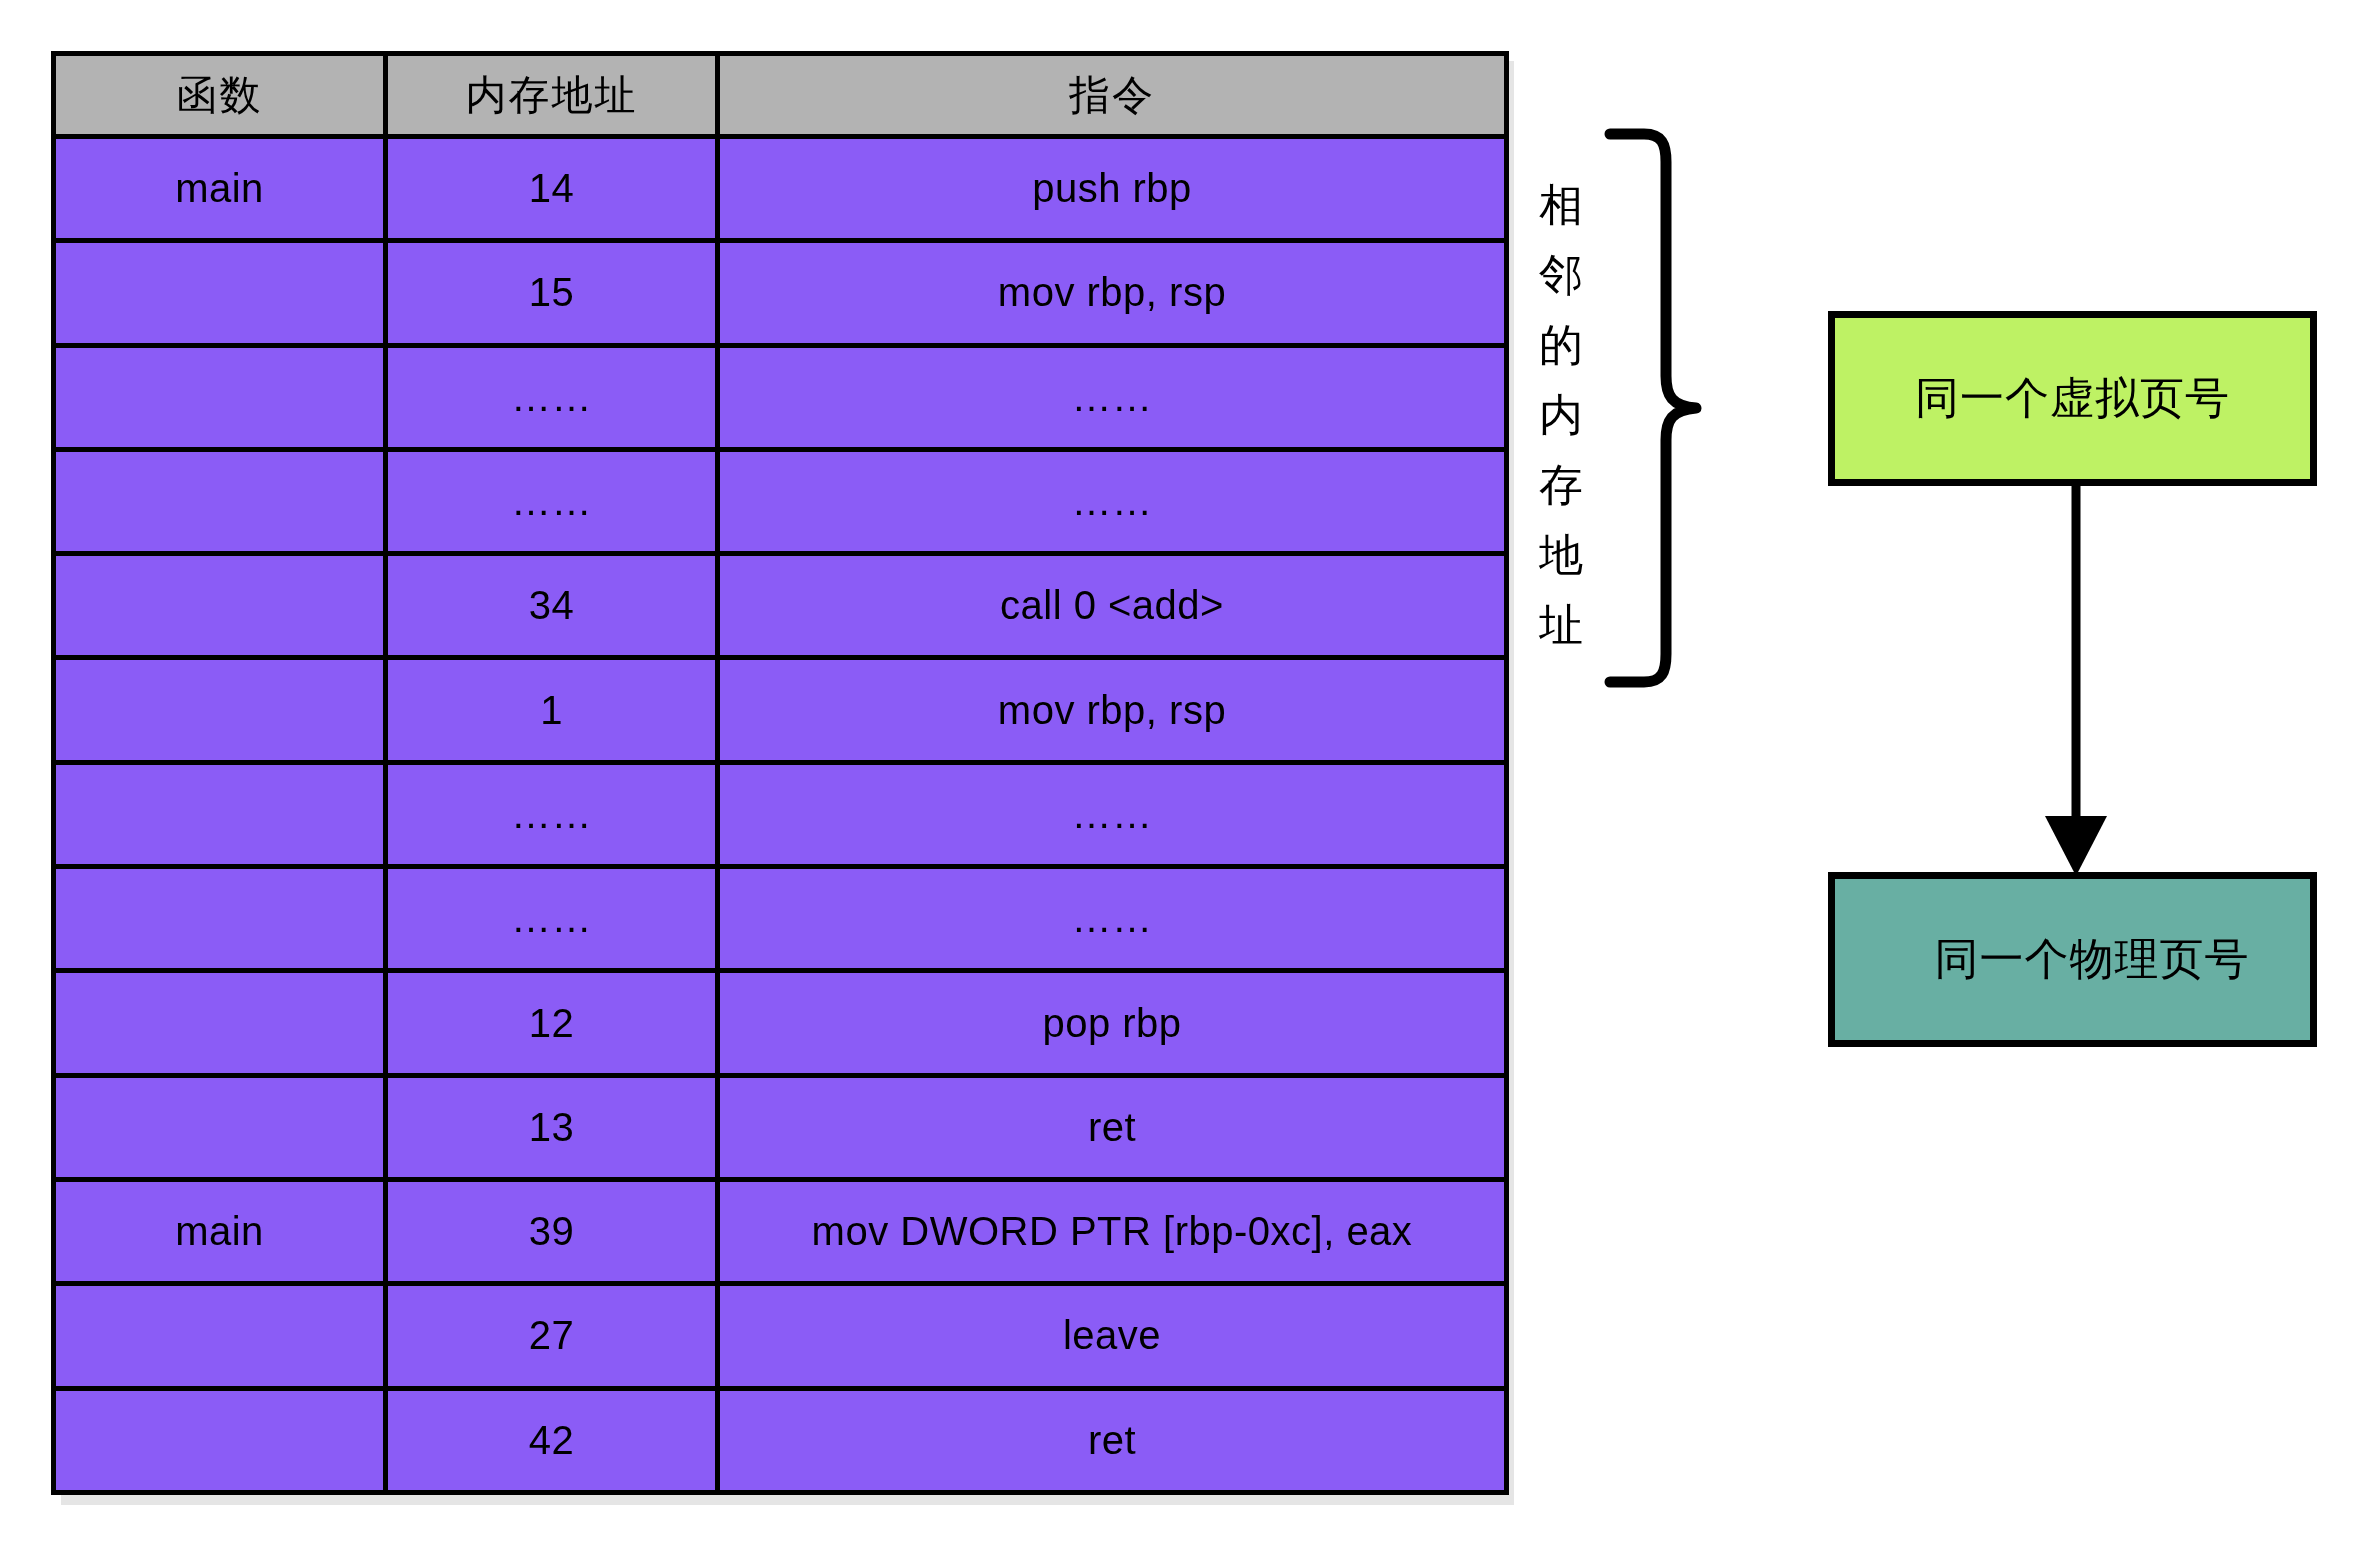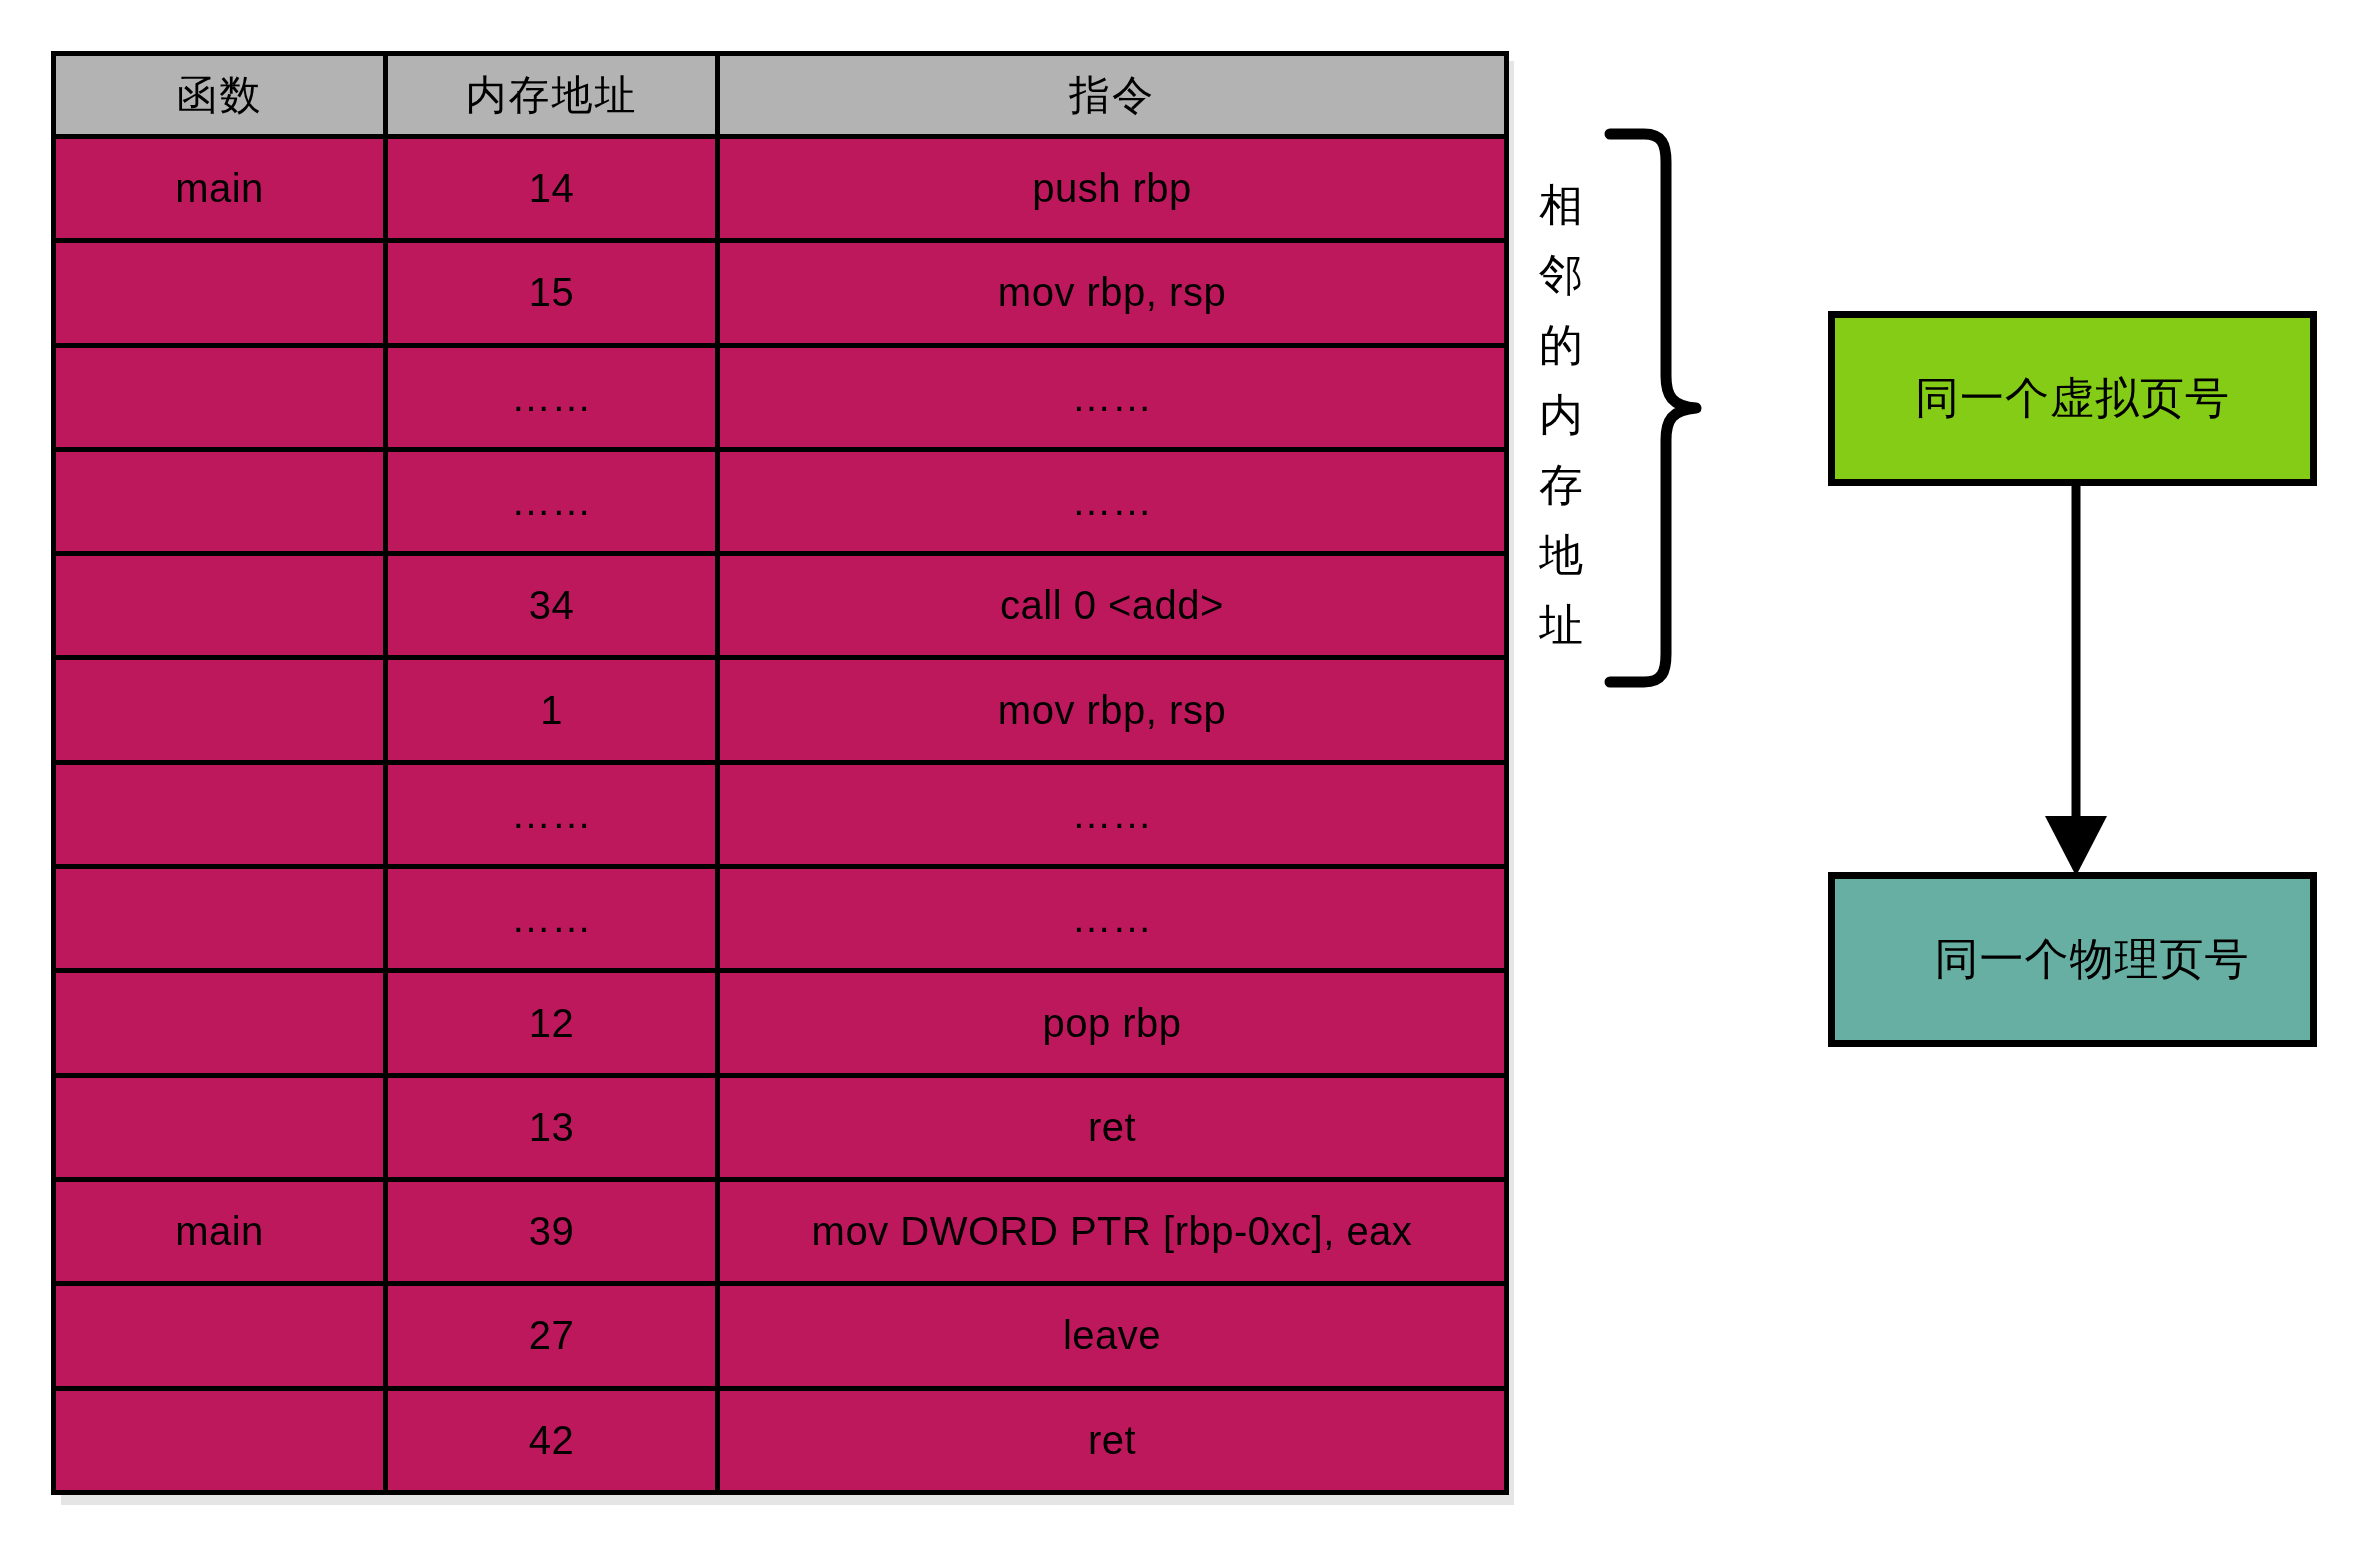--- a/index.html
+++ b/index.html
@@ -37,21 +37,21 @@
     height: 1444px;
     table-layout: fixed;
     background: #ffffff;
   }
   table.asm th,
   table.asm td {
     border: 5px solid #000000;
     text-align: center;
     vertical-align: middle;
     padding: 0;
-    background: #be185d;
+    background: #8b5cf6;
   }
   table.asm th {
     background: #b3b3b3;
     height: 78px;
     font-weight: normal;
     font-size: 41px;
     font-family: "DejaVu Sans", "Liberation Sans", sans-serif;
     letter-spacing: 2px;
   }
   table.asm td {
@@ -114,21 +114,21 @@
     font-size: 44px;
     color: #000000;
     font-family: "DejaVu Sans", "Liberation Sans", sans-serif;
     letter-spacing: 1px;
   }
   #box-virtual {
     left: 1828px;
     top: 311px;
     width: 489px;
     height: 175px;
-    background: #84cc16;
+    background: #bef264;
   }
   #box-physical {
     left: 1828px;
     top: 872px;
     width: 489px;
     height: 175px;
     background: #68afa3;
     padding-left: 39px;
   }
   #arrow-svg {

